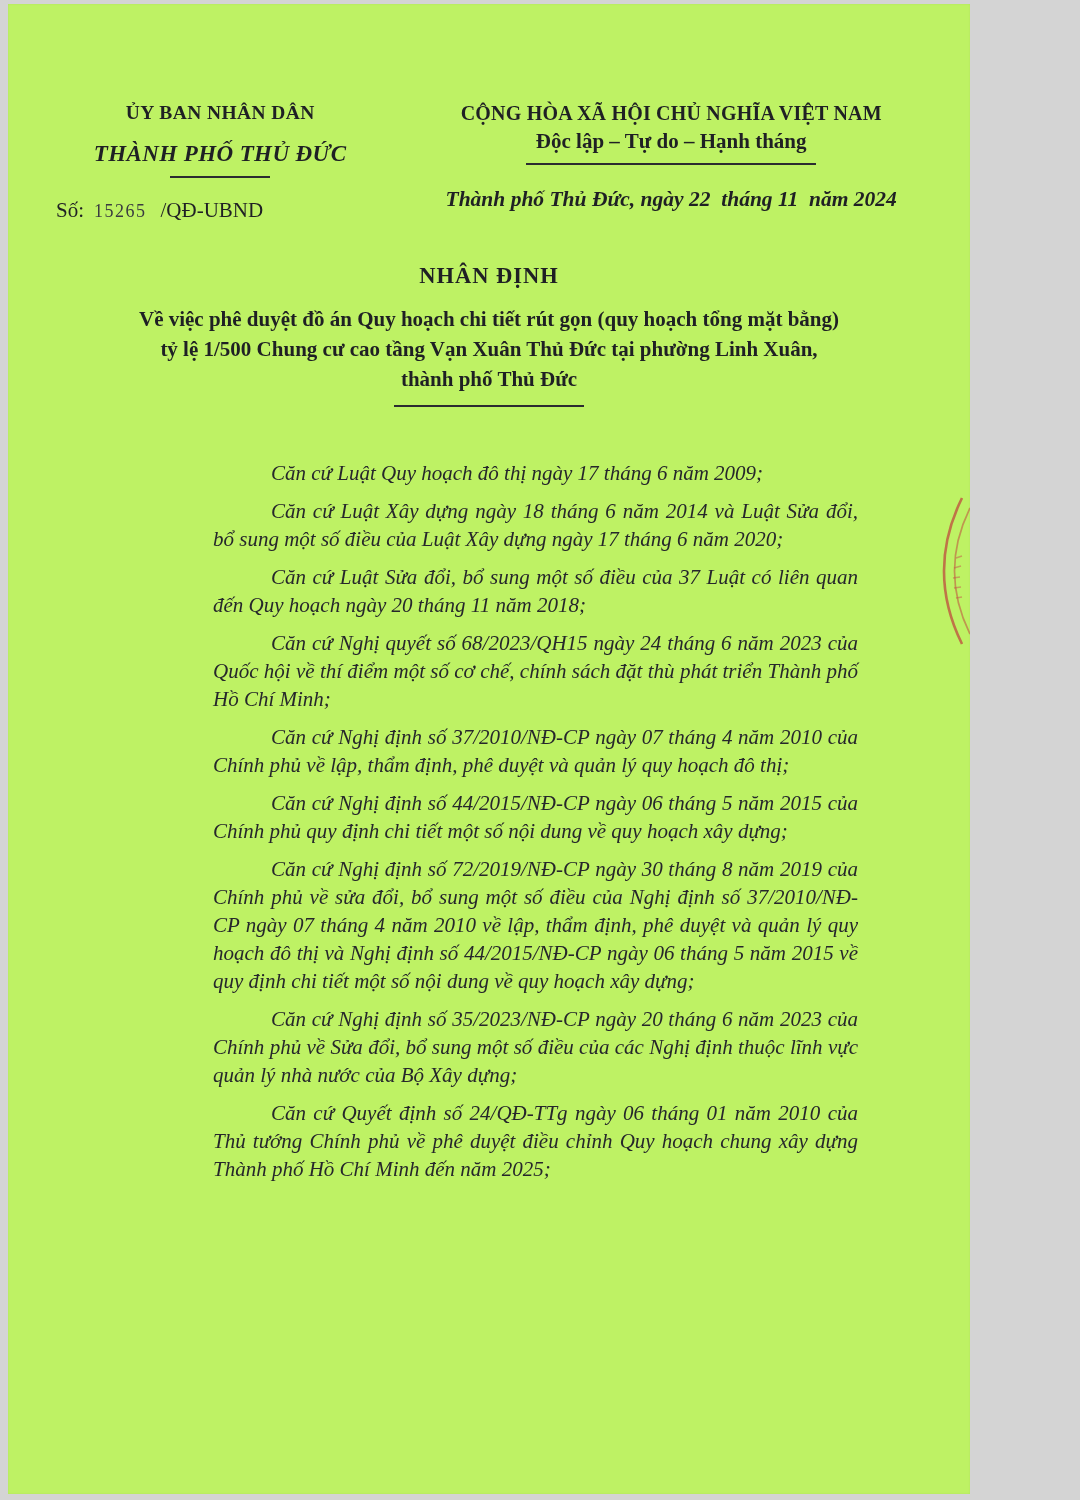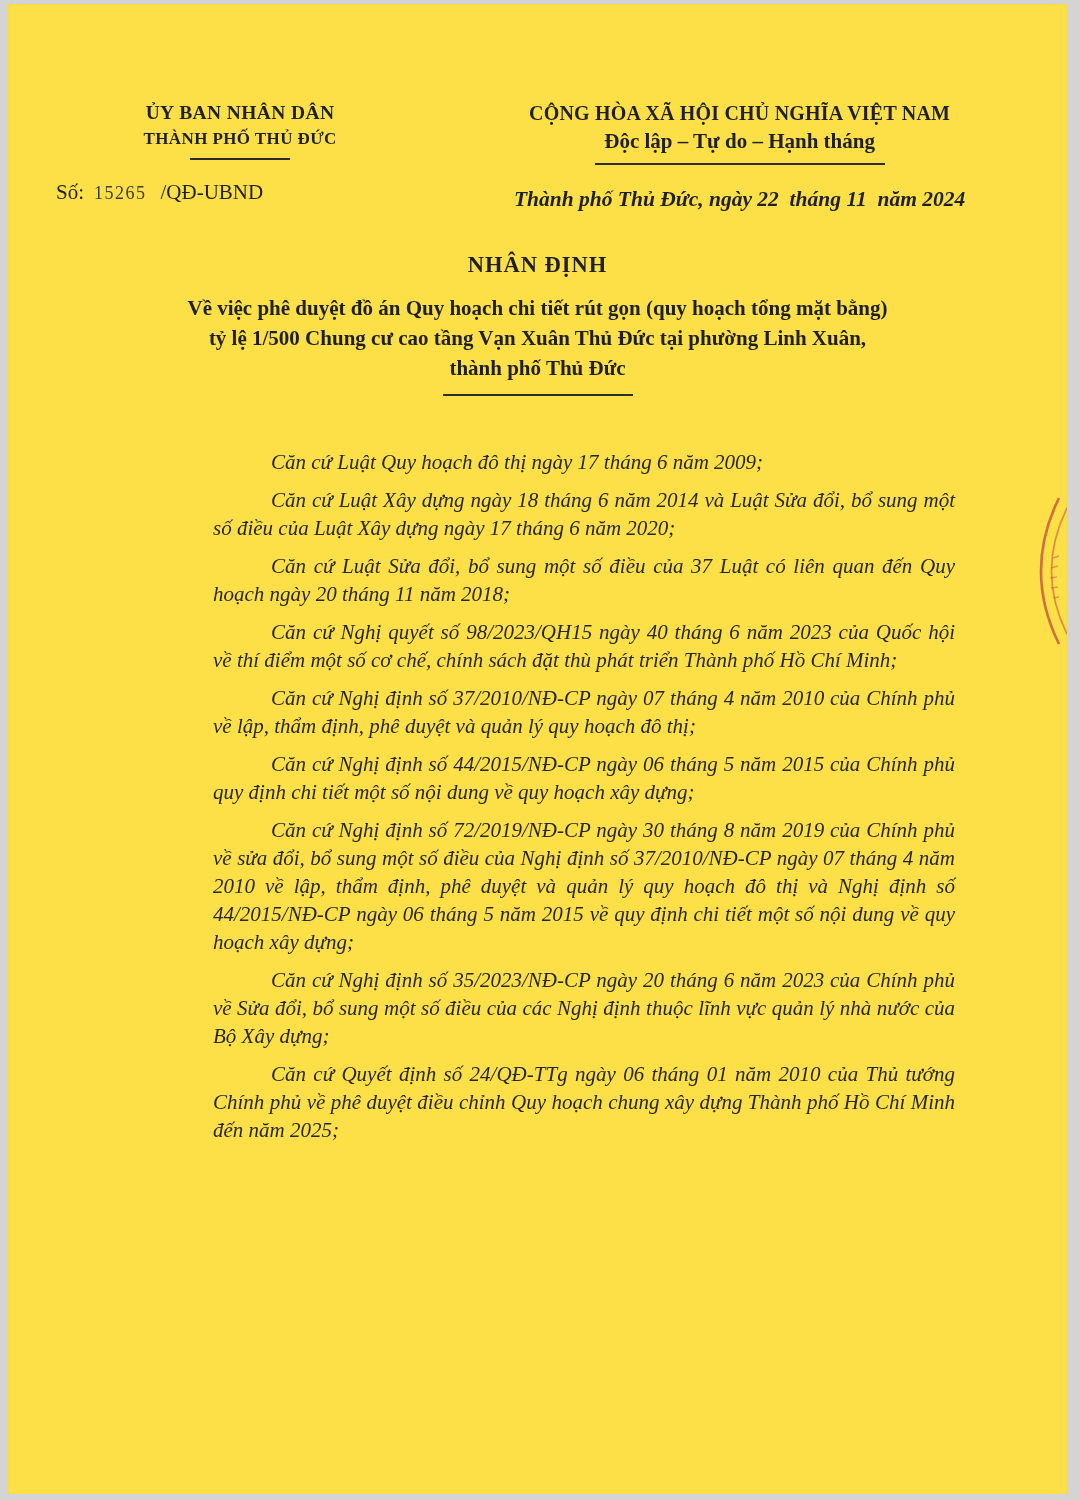--- a/index.html
+++ b/index.html
@@ -7,22 +7,22 @@
     width: 1080px;
     height: 1500px;
     background: #d4d4d4;
     font-family: "Liberation Serif", "DejaVu Serif", serif;
     position: relative;
     overflow: hidden;
   }
   .page {
     position: absolute;
     left: 8px; top: 4px;
-    width: 1059px; height: 1490px;
-    background: #fde047;
+    width: 962px; height: 1490px;
+    background: #bef264;
     color: #1f2024;
     overflow: hidden;
     box-shadow: inset 0 0 2px rgba(0,0,0,0.08);
   }
   
   .header {
     display: flex;
     margin-top: 98px;
   }
   .header-left {
@@ -31,21 +31,21 @@
     padding-left: 30px;
     box-sizing: border-box;
   }
   .header-right {
     width: 59%;
     text-align: center;
     padding-right: 30px;
     box-sizing: border-box;
   }
   .authority-line1 { font-weight: bold; font-size: 19.5px; letter-spacing: 0.4px; }
-  .authority-line2 { font-weight: bold; font-size: 17px; letter-spacing: 0.4px; margin-top: 5px; }
+  .authority-line2 { font-weight: bold; font-size: 23px; letter-spacing: 0.4px; margin-top: 17px; font-style: italic; }
   .republic-line1 { font-weight: bold; font-size: 20px; letter-spacing: 0.2px; }
   .republic-line2 { font-weight: bold; font-size: 21px; margin-top: 4px; }
   .rule {
     border-top: 2px solid #2b2c30;
     margin: 9px auto 0 auto;
   }
   .rule-left  { width: 100px; }
   .rule-right { width: 290px; }
   .doc-number {
     margin-top: 20px;
@@ -134,21 +134,21 @@
   <div class="title-block">
     <div class="decision-heading">NHÂN ĐỊNH</div>
     <div class="decision-subject">Về việc phê duyệt đồ án Quy hoạch chi tiết rút gọn (quy hoạch tổng mặt bằng) tỷ lệ 1/500 Chung cư cao tầng Vạn Xuân Thủ Đức tại phường Linh Xuân, thành phố Thủ Đức</div>
     <div class="rule rule-title"></div>
   </div>
 
   <div class="body-text">
     <p>Căn cứ Luật Quy hoạch đô thị ngày 17 tháng 6 năm 2009;</p>
     <p>Căn cứ Luật Xây dựng ngày 18 tháng 6 năm 2014 và Luật Sửa đổi, bổ sung một số điều của Luật Xây dựng ngày 17 tháng 6 năm 2020;</p>
     <p>Căn cứ Luật Sửa đổi, bổ sung một số điều của 37 Luật có liên quan đến Quy hoạch ngày 20 tháng 11 năm 2018;</p>
-    <p>Căn cứ Nghị quyết số 98/2023/QH15 ngày 40 tháng 6 năm 2023 của Quốc hội về thí điểm một số cơ chế, chính sách đặt thù phát triển Thành phố Hồ Chí Minh;</p>
+    <p>Căn cứ Nghị quyết số 68/2023/QH15 ngày 24 tháng 6 năm 2023 của Quốc hội về thí điểm một số cơ chế, chính sách đặt thù phát triển Thành phố Hồ Chí Minh;</p>
     <p>Căn cứ Nghị định số 37/2010/NĐ-CP ngày 07 tháng 4 năm 2010 của Chính phủ về lập, thẩm định, phê duyệt và quản lý quy hoạch đô thị;</p>
     <p>Căn cứ Nghị định số 44/2015/NĐ-CP ngày 06 tháng 5 năm 2015 của Chính phủ quy định chi tiết một số nội dung về quy hoạch xây dựng;</p>
     <p>Căn cứ Nghị định số 72/2019/NĐ-CP ngày 30 tháng 8 năm 2019 của Chính phủ về sửa đổi, bổ sung một số điều của Nghị định số 37/2010/NĐ-CP ngày 07 tháng 4 năm 2010 về lập, thẩm định, phê duyệt và quản lý quy hoạch đô thị và Nghị định số 44/2015/NĐ-CP ngày 06 tháng 5 năm 2015 về quy định chi tiết một số nội dung về quy hoạch xây dựng;</p>
     <p>Căn cứ Nghị định số 35/2023/NĐ-CP ngày 20 tháng 6 năm 2023 của Chính phủ về Sửa đổi, bổ sung một số điều của các Nghị định thuộc lĩnh vực quản lý nhà nước của Bộ Xây dựng;</p>
     <p>Căn cứ Quyết định số 24/QĐ-TTg ngày 06 tháng 01 năm 2010 của Thủ tướng Chính phủ về phê duyệt điều chỉnh Quy hoạch chung xây dựng Thành phố Hồ Chí Minh đến năm 2025;</p>
   </div>
 
   <svg class="seal" viewBox="0 0 56 150" xmlns="http://www.w3.org/2000/svg">
     <path d="M 44 2 Q 8 75 44 148" fill="none" stroke="#bf4a3e" stroke-width="2.6" opacity="0.75"></path>
     <path d="M 52 12 Q 21 75 52 138" fill="none" stroke="#bf4a3e" stroke-width="1.7" opacity="0.55"></path>

